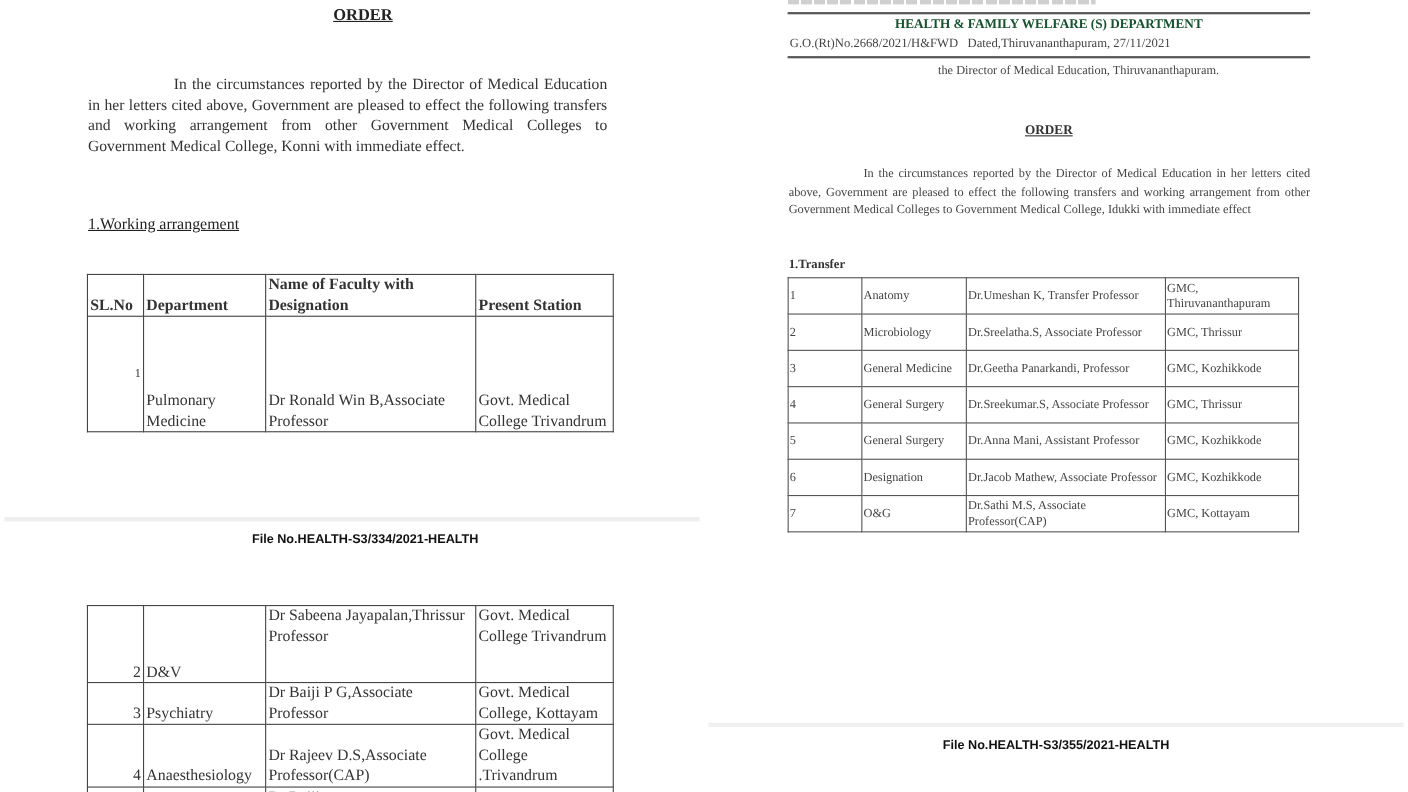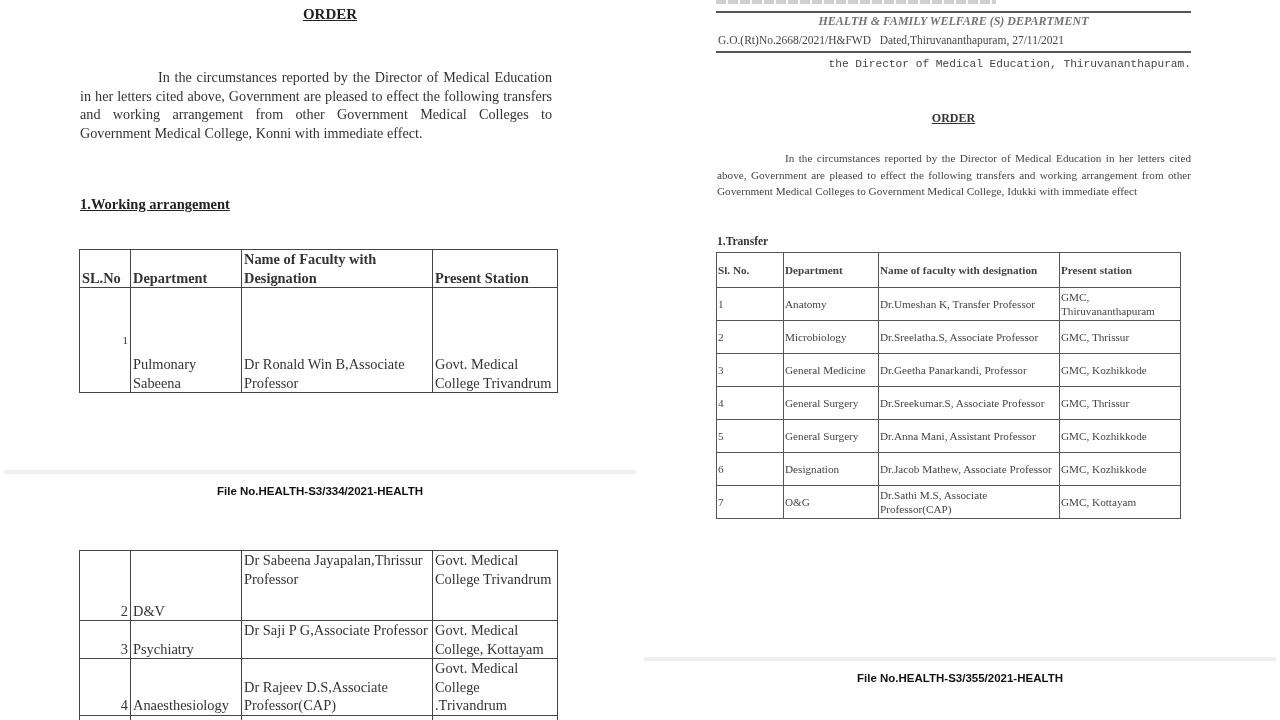--- a/index.html
+++ b/index.html
@@ -9,49 +9,49 @@
       font-family: "DejaVu Serif", "Liberation Serif", serif;
     }
     .abs { position: absolute; }
     .serif { font-family: "Liberation Serif", "DejaVu Serif", serif; }
     .sans { font-family: "Liberation Sans", "DejaVu Sans", sans-serif; }
 
     
     #l-order { left: 0; width: 660px; top: 6px; text-align: center; font-weight: bold; font-size: 15px; text-decoration: underline; }
     #l-para { left: 80px; width: 472px; top: 68px; font-size: 14.2px; line-height: 18.5px; text-align: justify; color: #333; }
     #l-para .indent { display: inline-block; width: 78px; }
-    #l-section { left: 80px; top: 196px; font-size: 14.5px; font-weight: bold; text-decoration: underline; }
+    #l-section { left: 80px; top: 196px; font-size: 14.5px; font-weight: normal; text-decoration: underline; }
 
     table.doc { border-collapse: collapse; }
     table.doc td, table.doc th { border: 1.5px solid #444; padding: 0 2px; vertical-align: bottom; }
 
     #l-table1 { left: 79px; top: 249px; font-size: 14.4px; line-height: 18.5px; color: #333; }
     #l-table1 th { font-weight: bold; text-align: left; }
     #l-table1 .c0 { width: 46px; }
     #l-table1 .c1 { width: 106px; }
     #l-table1 .c2 { width: 186px; }
     #l-table1 .c3 { width: 120px; }
 
     .page-sep-l { left: 4px; width: 632px; top: 470px; height: 4px; background: #efefef; }
-    #l-fileno { left: 0; width: 640px; top: 485px; text-align: center; font-weight: bold; font-size: 11.5px; color: #111; }
+    #l-fileno { left: 12px; width: 640px; top: 485px; text-align: center; font-weight: bold; font-size: 11.5px; color: #111; }
 
     #l-table2 { left: 79px; top: 550px; font-size: 14.4px; line-height: 18.5px; color: #333; }
     #l-table2 .c0 { width: 46px; text-align: right; }
     #l-table2 .c1 { width: 106px; }
     #l-table2 .c2 { width: 186px; vertical-align: top; }
     #l-table2 .c3 { width: 120px; vertical-align: top; }
 
     
     #r-topcut { left: 716px; width: 280px; top: 0; height: 4px; background: repeating-linear-gradient(90deg,#bbb 0 10px,#fff 10px 12px); opacity: .7; }
     #r-rule1 { left: 716px; width: 475px; top: 11px; height: 2px; background: #555; }
-    #r-dept { left: 716px; width: 475px; top: 14px; text-align: center; font-weight: bold; font-size: 12px; color: #737373; font-style: italic; }
+    #r-dept { left: 716px; width: 475px; top: 14px; text-align: center; font-weight: bold; font-size: 12px; color: #14532d; }
     #r-go { left: 718px; top: 34px; font-size: 11.5px; color: #444; }
     #r-rule2 { left: 716px; width: 475px; top: 51px; height: 2px; background: #555; }
     #r-read { left: 733px; width: 458px; top: 56px; font-size: 11.2px; line-height: 16px; color: #444; text-align: justify; }
-    #r-read .l2 { padding-left: 37px; display: block; text-align: right; font-family: Liberation Mono, monospace; }
+    #r-read .l2 { padding-left: 37px; display: block; text-align: center; }
     #r-order { left: 716px; width: 475px; top: 111px; text-align: center; font-weight: bold; font-size: 12px; text-decoration: underline; color: #333; }
     #r-para { left: 717px; width: 474px; top: 150px; font-size: 11.2px; line-height: 16.5px; color: #444; text-align: justify; }
     #r-para .indent { display: inline-block; width: 68px; }
     #r-section { left: 717px; top: 235px; font-size: 11.5px; font-weight: bold; color: #333; }
 
     #r-table { left: 716px; top: 252px; font-size: 11.2px; line-height: 14.5px; color: #444; }
     #r-table td, #r-table th { border: 1.5px solid #555; vertical-align: middle; padding: 0 1px; text-align: left; }
     #r-table th { font-weight: bold; height: 34px; }
     #r-table td { height: 32px; }
     #r-table .c0 { width: 64px; }
@@ -72,42 +72,42 @@
 <table id="l-table1" class="abs doc serif">
   <tbody>
       <tr>
     <th class="c0">SL.No</th>
     <th class="c1">Department</th>
     <th class="c2">Name of Faculty with Designation</th>
     <th class="c3">Present Station</th>
   </tr>
   <tr style="height:105px;">
     <td class="c0" style="text-align:right;vertical-align:middle;font-size:11px;">1</td>
-    <td class="c1">Pulmonary Sabeena</td>
+    <td class="c1">Pulmonary Medicine</td>
     <td class="c2">Dr Ronald Win B,Associate Professor</td>
     <td class="c3">Govt. Medical College Trivandrum</td>
   </tr>
 </tbody>
   </table>
 
 <div class="abs page-sep-l"></div>
 <div id="l-fileno" class="abs sans">File No.HEALTH-S3/334/2021-HEALTH</div>
 
 <table id="l-table2" class="abs doc serif">
   <tbody>
       <tr style="height:70px;">
     <td class="c0">2</td>
     <td class="c1">D&amp;V</td>
     <td class="c2">Dr Sabeena Jayapalan,Thrissur Professor</td>
     <td class="c3">Govt. Medical College Trivandrum</td>
   </tr>
   <tr style="height:38px;">
     <td class="c0">3</td>
     <td class="c1">Psychiatry</td>
-    <td class="c2">Dr Saji P G,Associate Professor</td>
+    <td class="c2">Dr Baiji P G,Associate Professor</td>
     <td class="c3">Govt. Medical College, Kottayam</td>
   </tr>
   <tr style="height:56px;">
     <td class="c0">4</td>
     <td class="c1">Anaesthesiology</td>
     <td class="c2" style="vertical-align:bottom;margin-left:35px;">Dr Rajeev D.S,Associate Professor(CAP)</td>
     <td class="c3">Govt. Medical College .Trivandrum</td>
   </tr>
   <tr style="height:30px;">
     <td class="c0"></td>
@@ -125,26 +125,20 @@
 <div id="r-rule2" class="abs"></div>
 <div id="r-read" class="abs serif">
   <span class="l2">the Director of Medical Education, Thiruvananthapuram.</span>
 </div>
 <div id="r-order" class="abs serif">ORDER</div>
 <div id="r-para" class="abs serif"><span class="indent"></span><span>In the circumstances reported by the Director of Medical Education in her letters cited above, Government are pleased to effect the following transfers and working arrangement from other Government Medical Colleges to Government Medical College, Idukki with immediate effect</span></div>
 <div id="r-section" class="abs serif">1.Transfer</div>
 
 <table id="r-table" class="abs doc serif">
   <tbody>
-      <tr>
-    <th class="c0">Sl. No.</th>
-    <th class="c1">Department</th>
-    <th class="c2">Name of faculty with designation</th>
-    <th class="c3">Present station</th>
-  </tr>
   <tr>
     <td class="c0">1</td>
     <td class="c1">Anatomy</td>
     <td class="c2">Dr.Umeshan K, Transfer Professor</td>
     <td class="c3">GMC, Thiruvananthapuram</td>
   </tr>
   <tr>
     <td class="c0">2</td>
     <td class="c1">Microbiology</td>
     <td class="c2">Dr.Sreelatha.S, Associate Professor</td>

